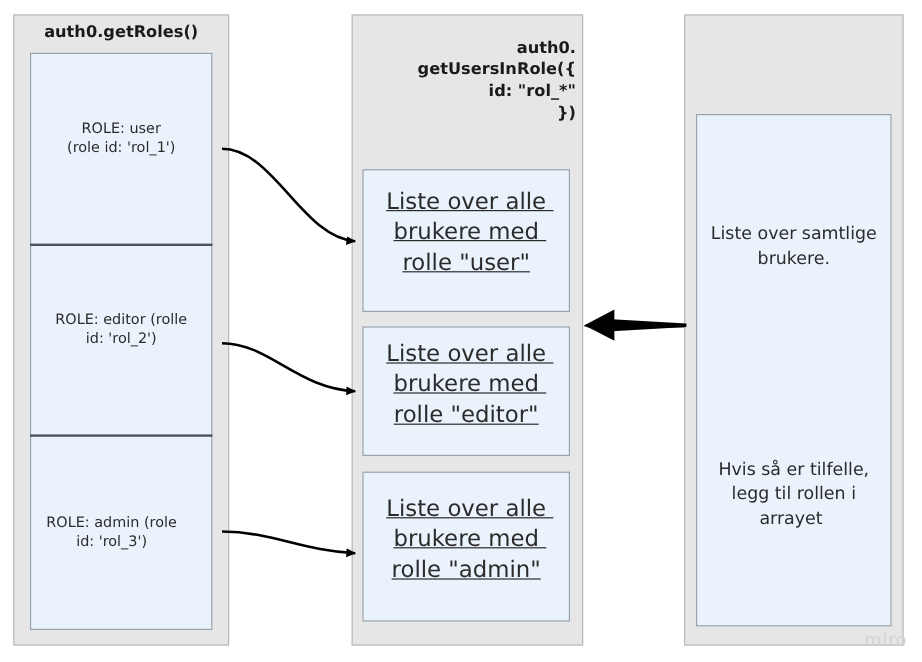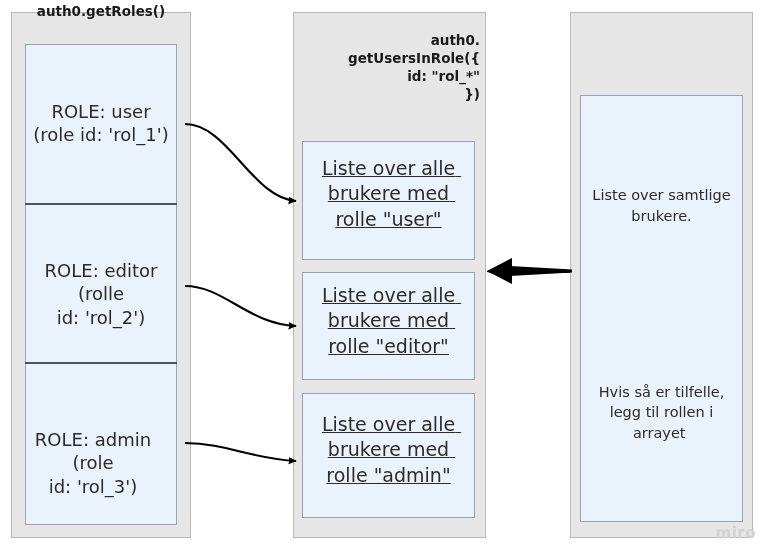--- a/index.html
+++ b/index.html
@@ -40,53 +40,53 @@
     box-sizing:border-box;
   }
   .panel-text{
     position:absolute;
     box-sizing:border-box;
     color:#2b2b2b;
     text-align:center;
     white-space:pre-wrap;
     line-height:1.30;
   }
-  .role-text{font-size:18px;text-align:center;}
+  .role-text{font-size:12px;text-align:center;}
   .list-text{font-size:19px;line-height:1.34;text-decoration:underline;}
   .desc-text{font-size:14.5px;line-height:1.42;}
 
   .divider{
     position:absolute;
     background:#4a5560;
     height:1.6px;
   }
 
   svg.arrows{
     position:absolute;left:0;top:0;width:768px;height:552px;
     pointer-events:none;
   }
 
   .watermark{
     position:absolute;
     right:12px;bottom:10px;
     font-size:15px;
-    font-weight:bold;
+    font-weight:normal;
     letter-spacing:0.5px;
     color:#d2d2d2;
     user-select:none;
   }
 </style>
 </head>
 <body>
 
 <div id="canvas">
 
   <div class="column" style="left:11px;top:12px;width:180px;height:526px;"></div>
 
-  <div class="col-header center" style="left:11px;top:3px;width:180px;">auth0.getRoles()</div>
+  <div class="col-header center" style="left:11px;top:19px;width:180px;">auth0.getRoles()</div>
 
   <div class="panel" style="left:25px;top:44px;width:152px;height:481px;"></div>
 
   <div class="divider" style="left:25px;top:203px;width:152px;"></div>
   <div class="divider" style="left:25px;top:362px;width:152px;"></div>
 
   <div class="panel-text role-text" style="left:25px;top:100px;width:152px;">ROLE: user
 (role id: 'rol_1')</div>
   <div class="panel-text role-text" style="left:25px;top:259px;width:152px;">ROLE: editor (rolle
 id: 'rol_2')</div>

